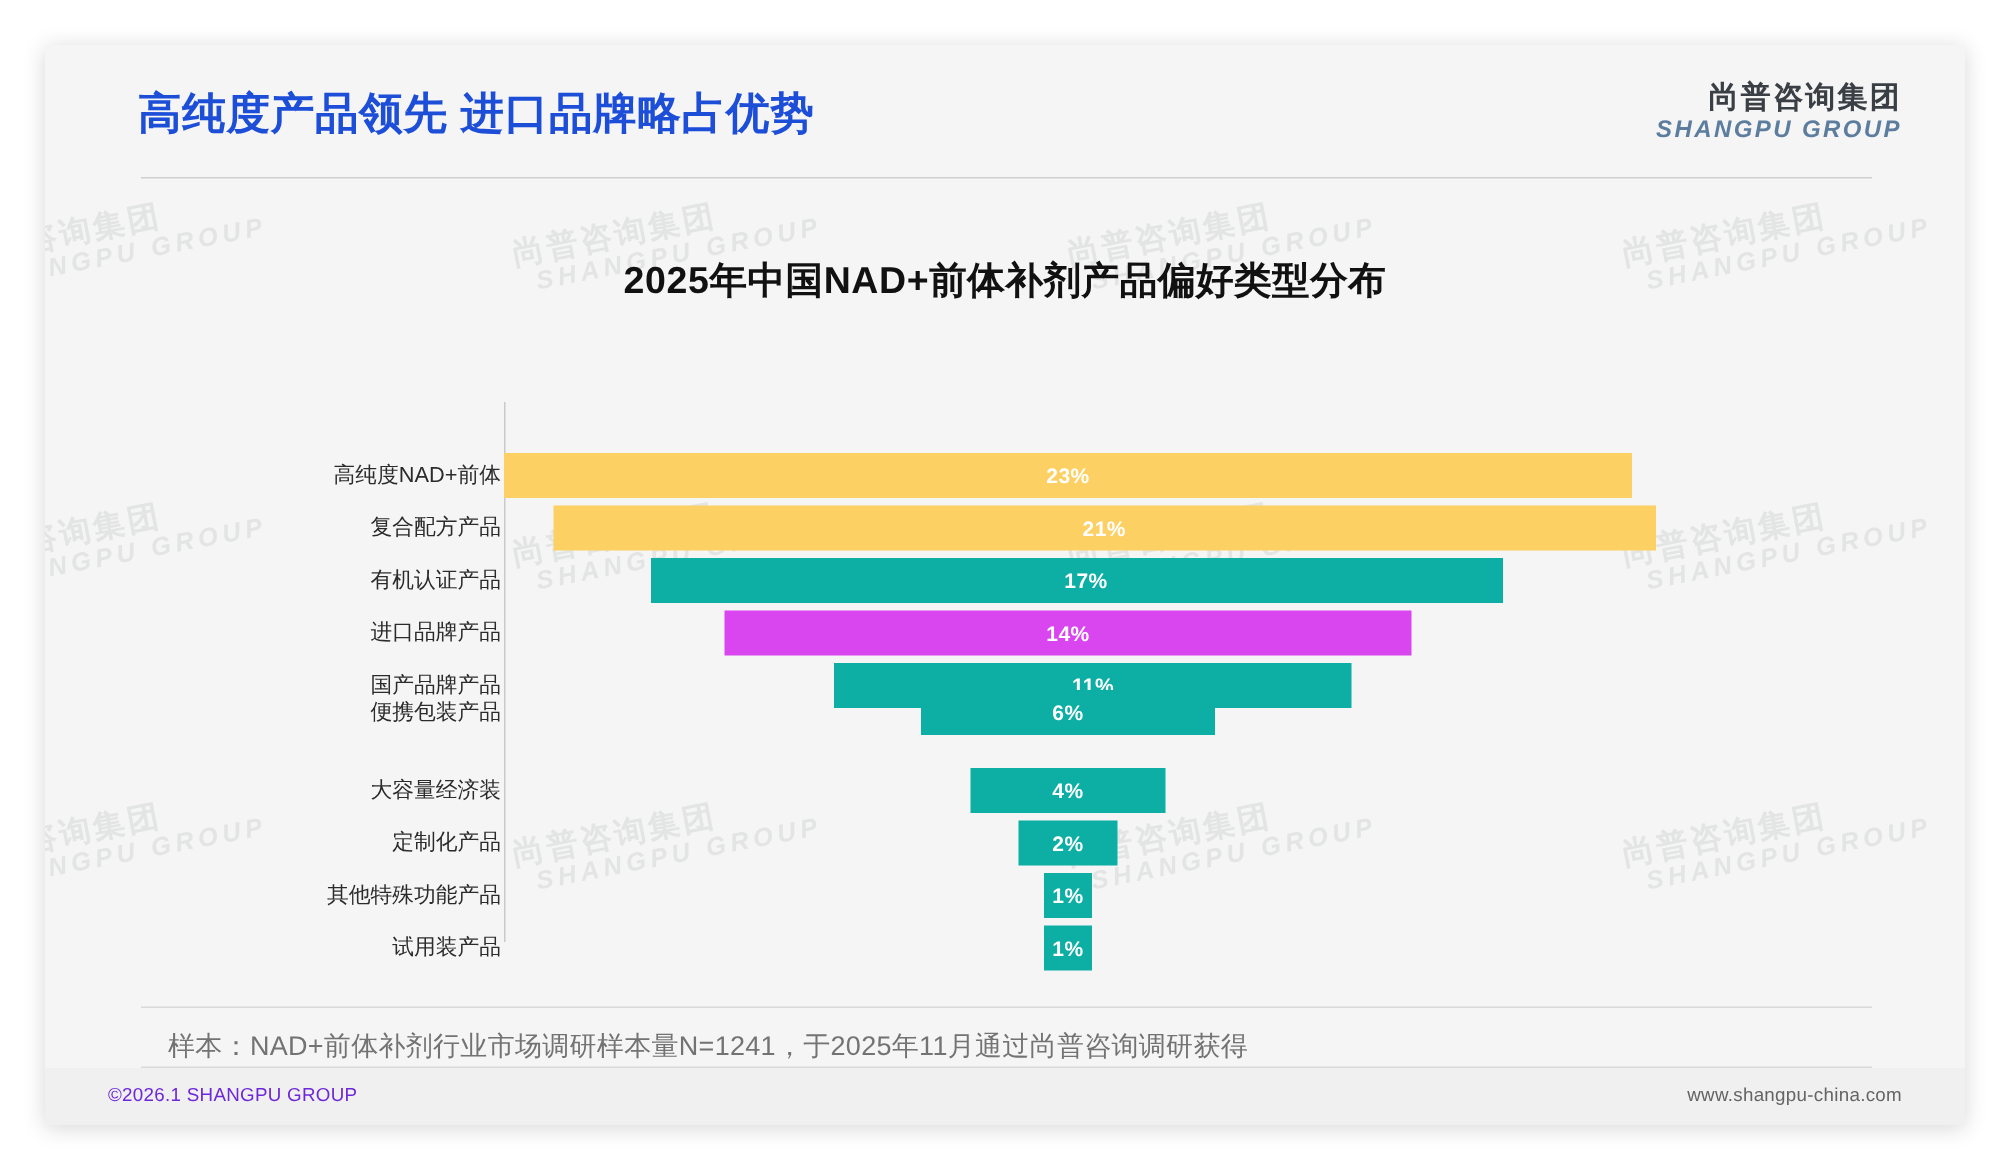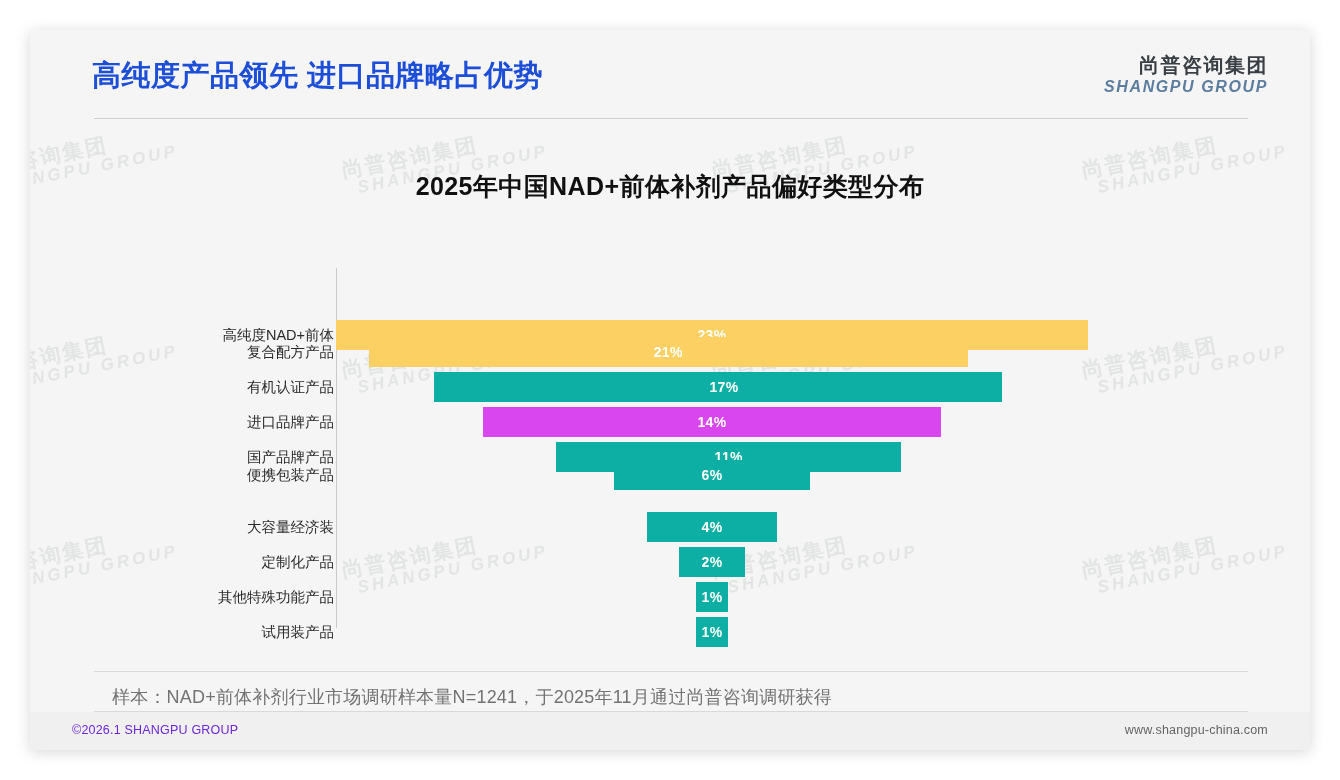--- a/index.html
+++ b/index.html
@@ -303,29 +303,29 @@
       <div class="brand-en">SHANGPU GROUP</div>
     </div>
   </div>
   <div class="header-rule"></div>
 
   <div class="chart-title">2025年中国NAD+前体补剂产品偏好类型分布</div>
 
   <div class="chart-area">
     <div class="axis-line"></div>
     <div id="bars-container">
-        <div class="bar-row" style="top: 34px; margin-top: 18px;">
+        <div class="bar-row" style="top: 34px;">
           <div class="bar-label">高纯度NAD+前体</div>
           <div class="bar" style="width: 752px; left: 306px; background: rgb(252, 208, 99);">
             <span class="bar-value">23%</span>
           </div>
         </div>
         <div class="bar-row" style="top: 69px;">
           <div class="bar-label">复合配方产品</div>
-          <div class="bar" style="width: 599px; left: 338.696px; background: rgb(252, 208, 99);">
+          <div class="bar" style="width: 735px; left: 338.696px; background: rgb(252, 208, 99);">
             <span class="bar-value">21%</span>
           </div>
         </div>
         <div class="bar-row" style="top: 104px;">
           <div class="bar-label">有机认证产品</div>
           <div class="bar" style="width: 555.826px; left: 404.087px; background: rgb(13, 174, 164); padding-left: 12px;">
             <span class="bar-value">17%</span>
           </div>
         </div>
         <div class="bar-row" style="top: 139px;">

